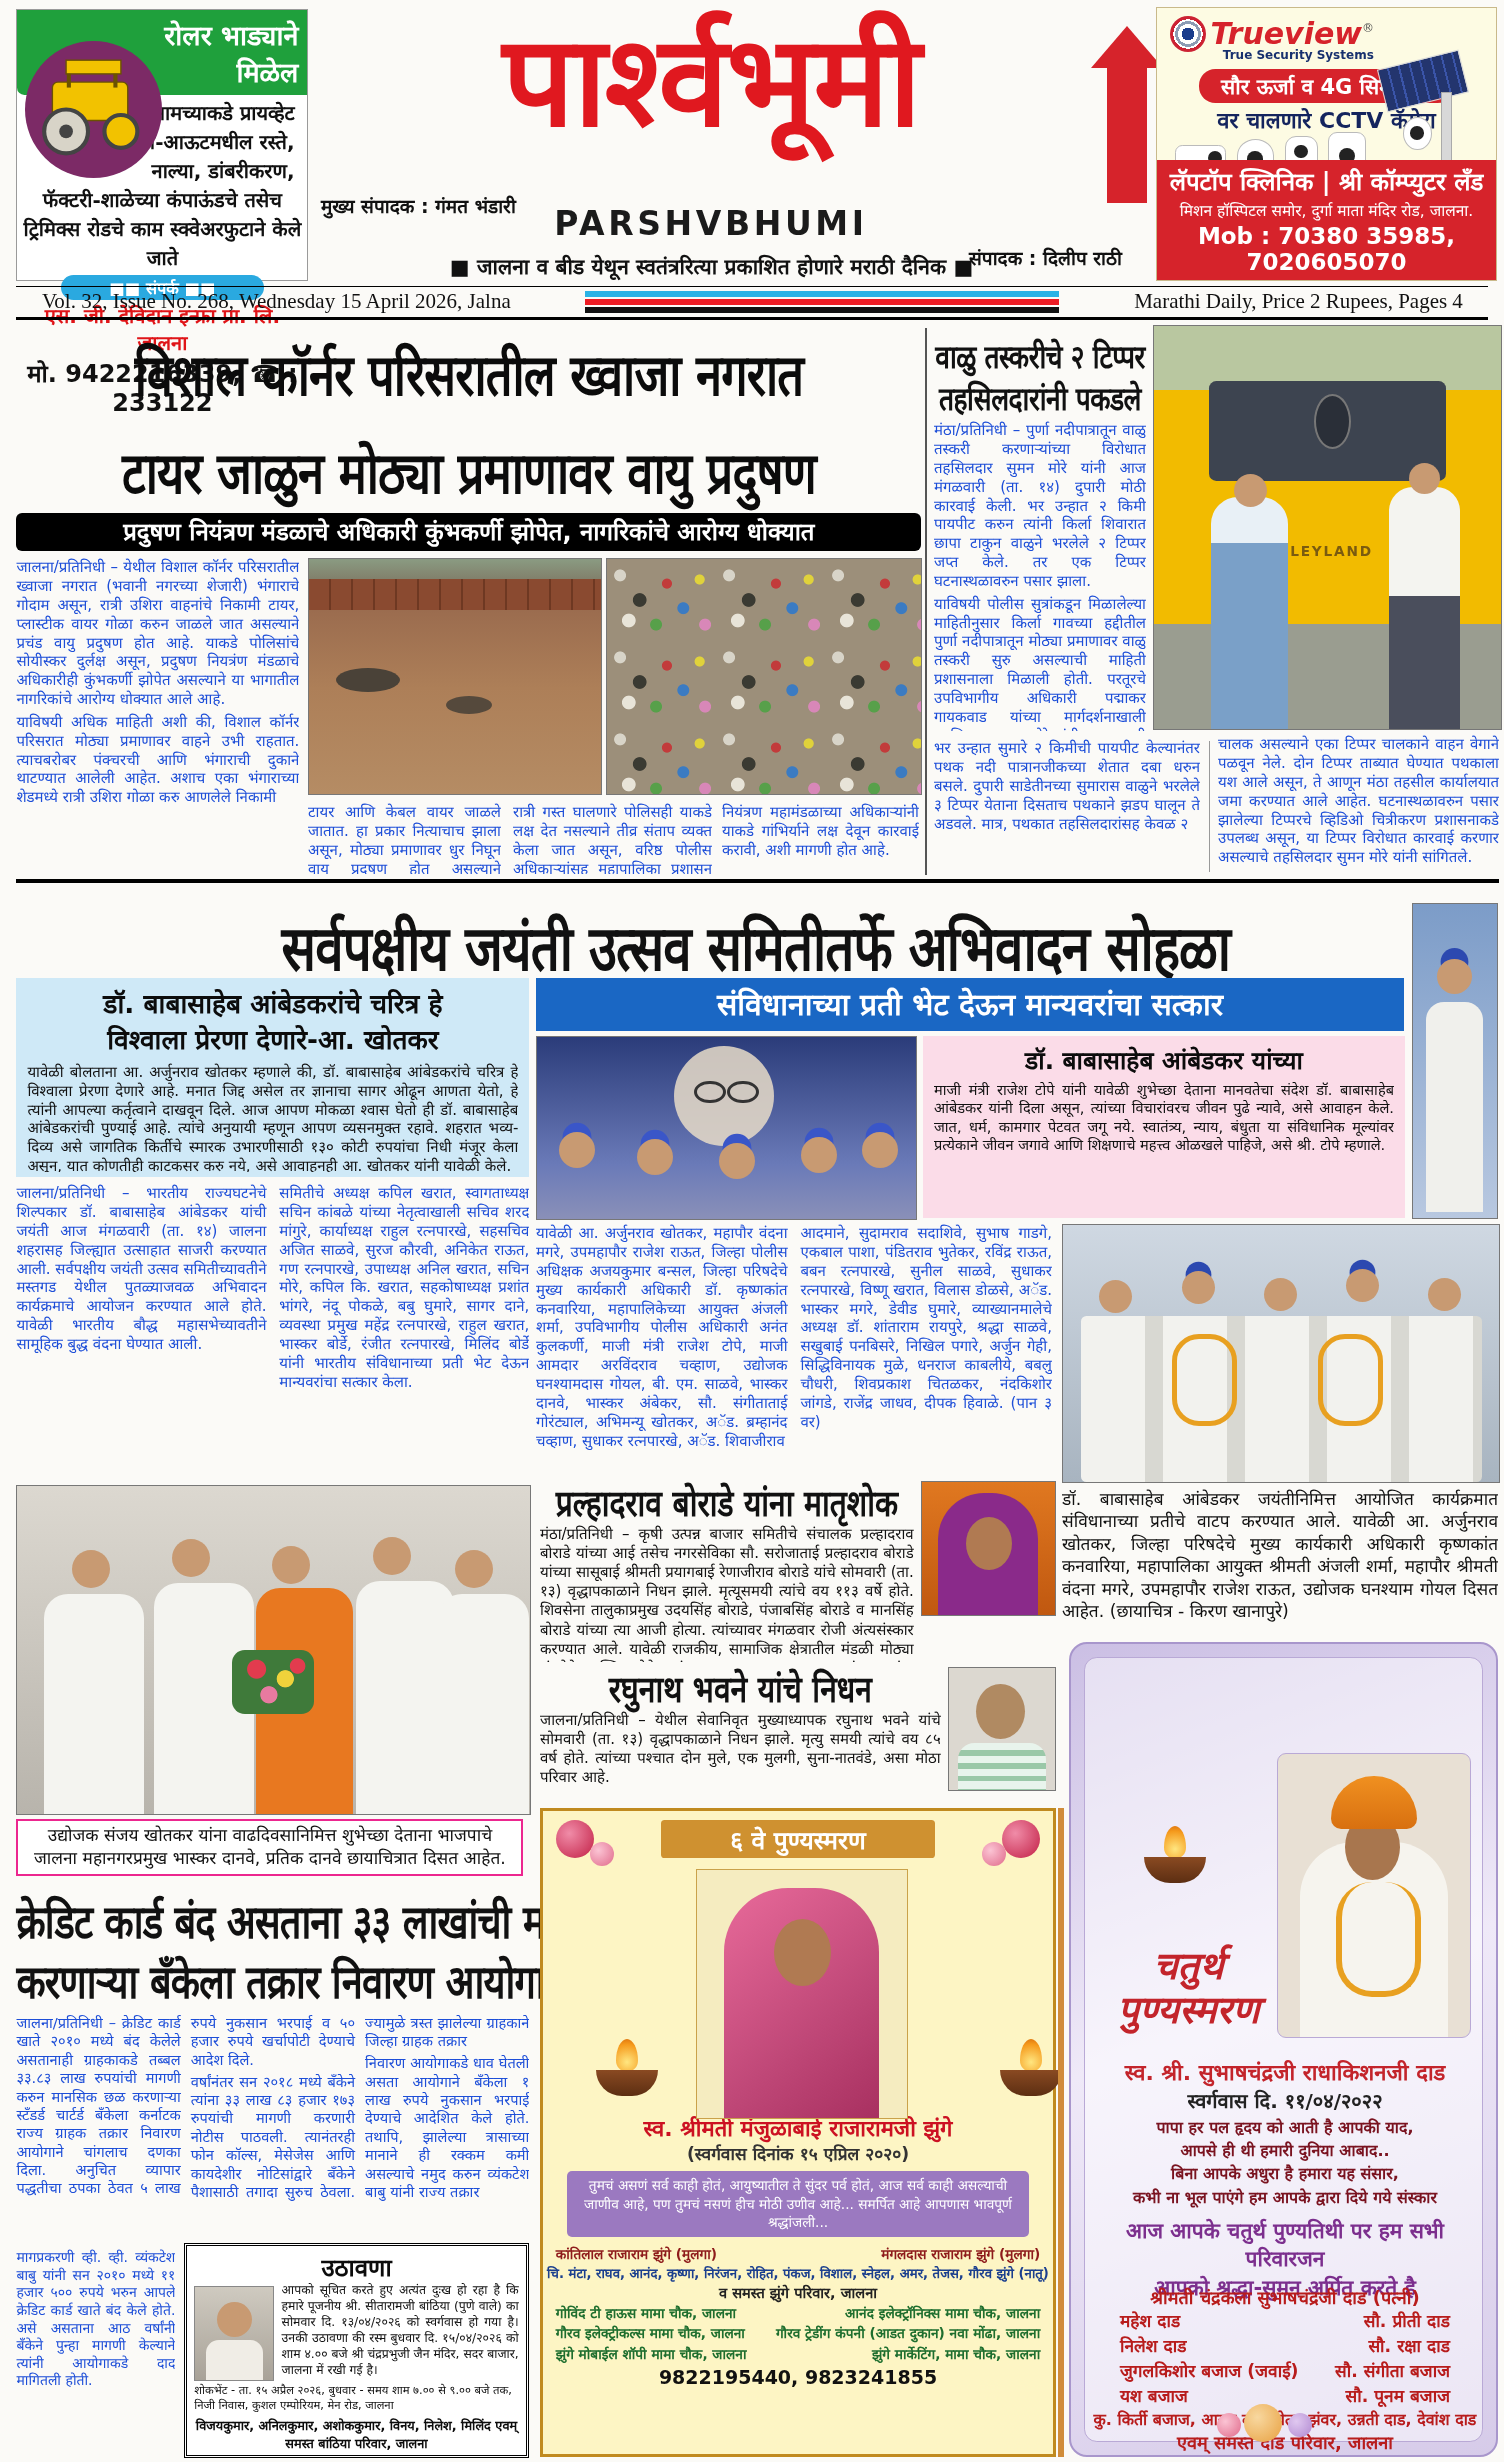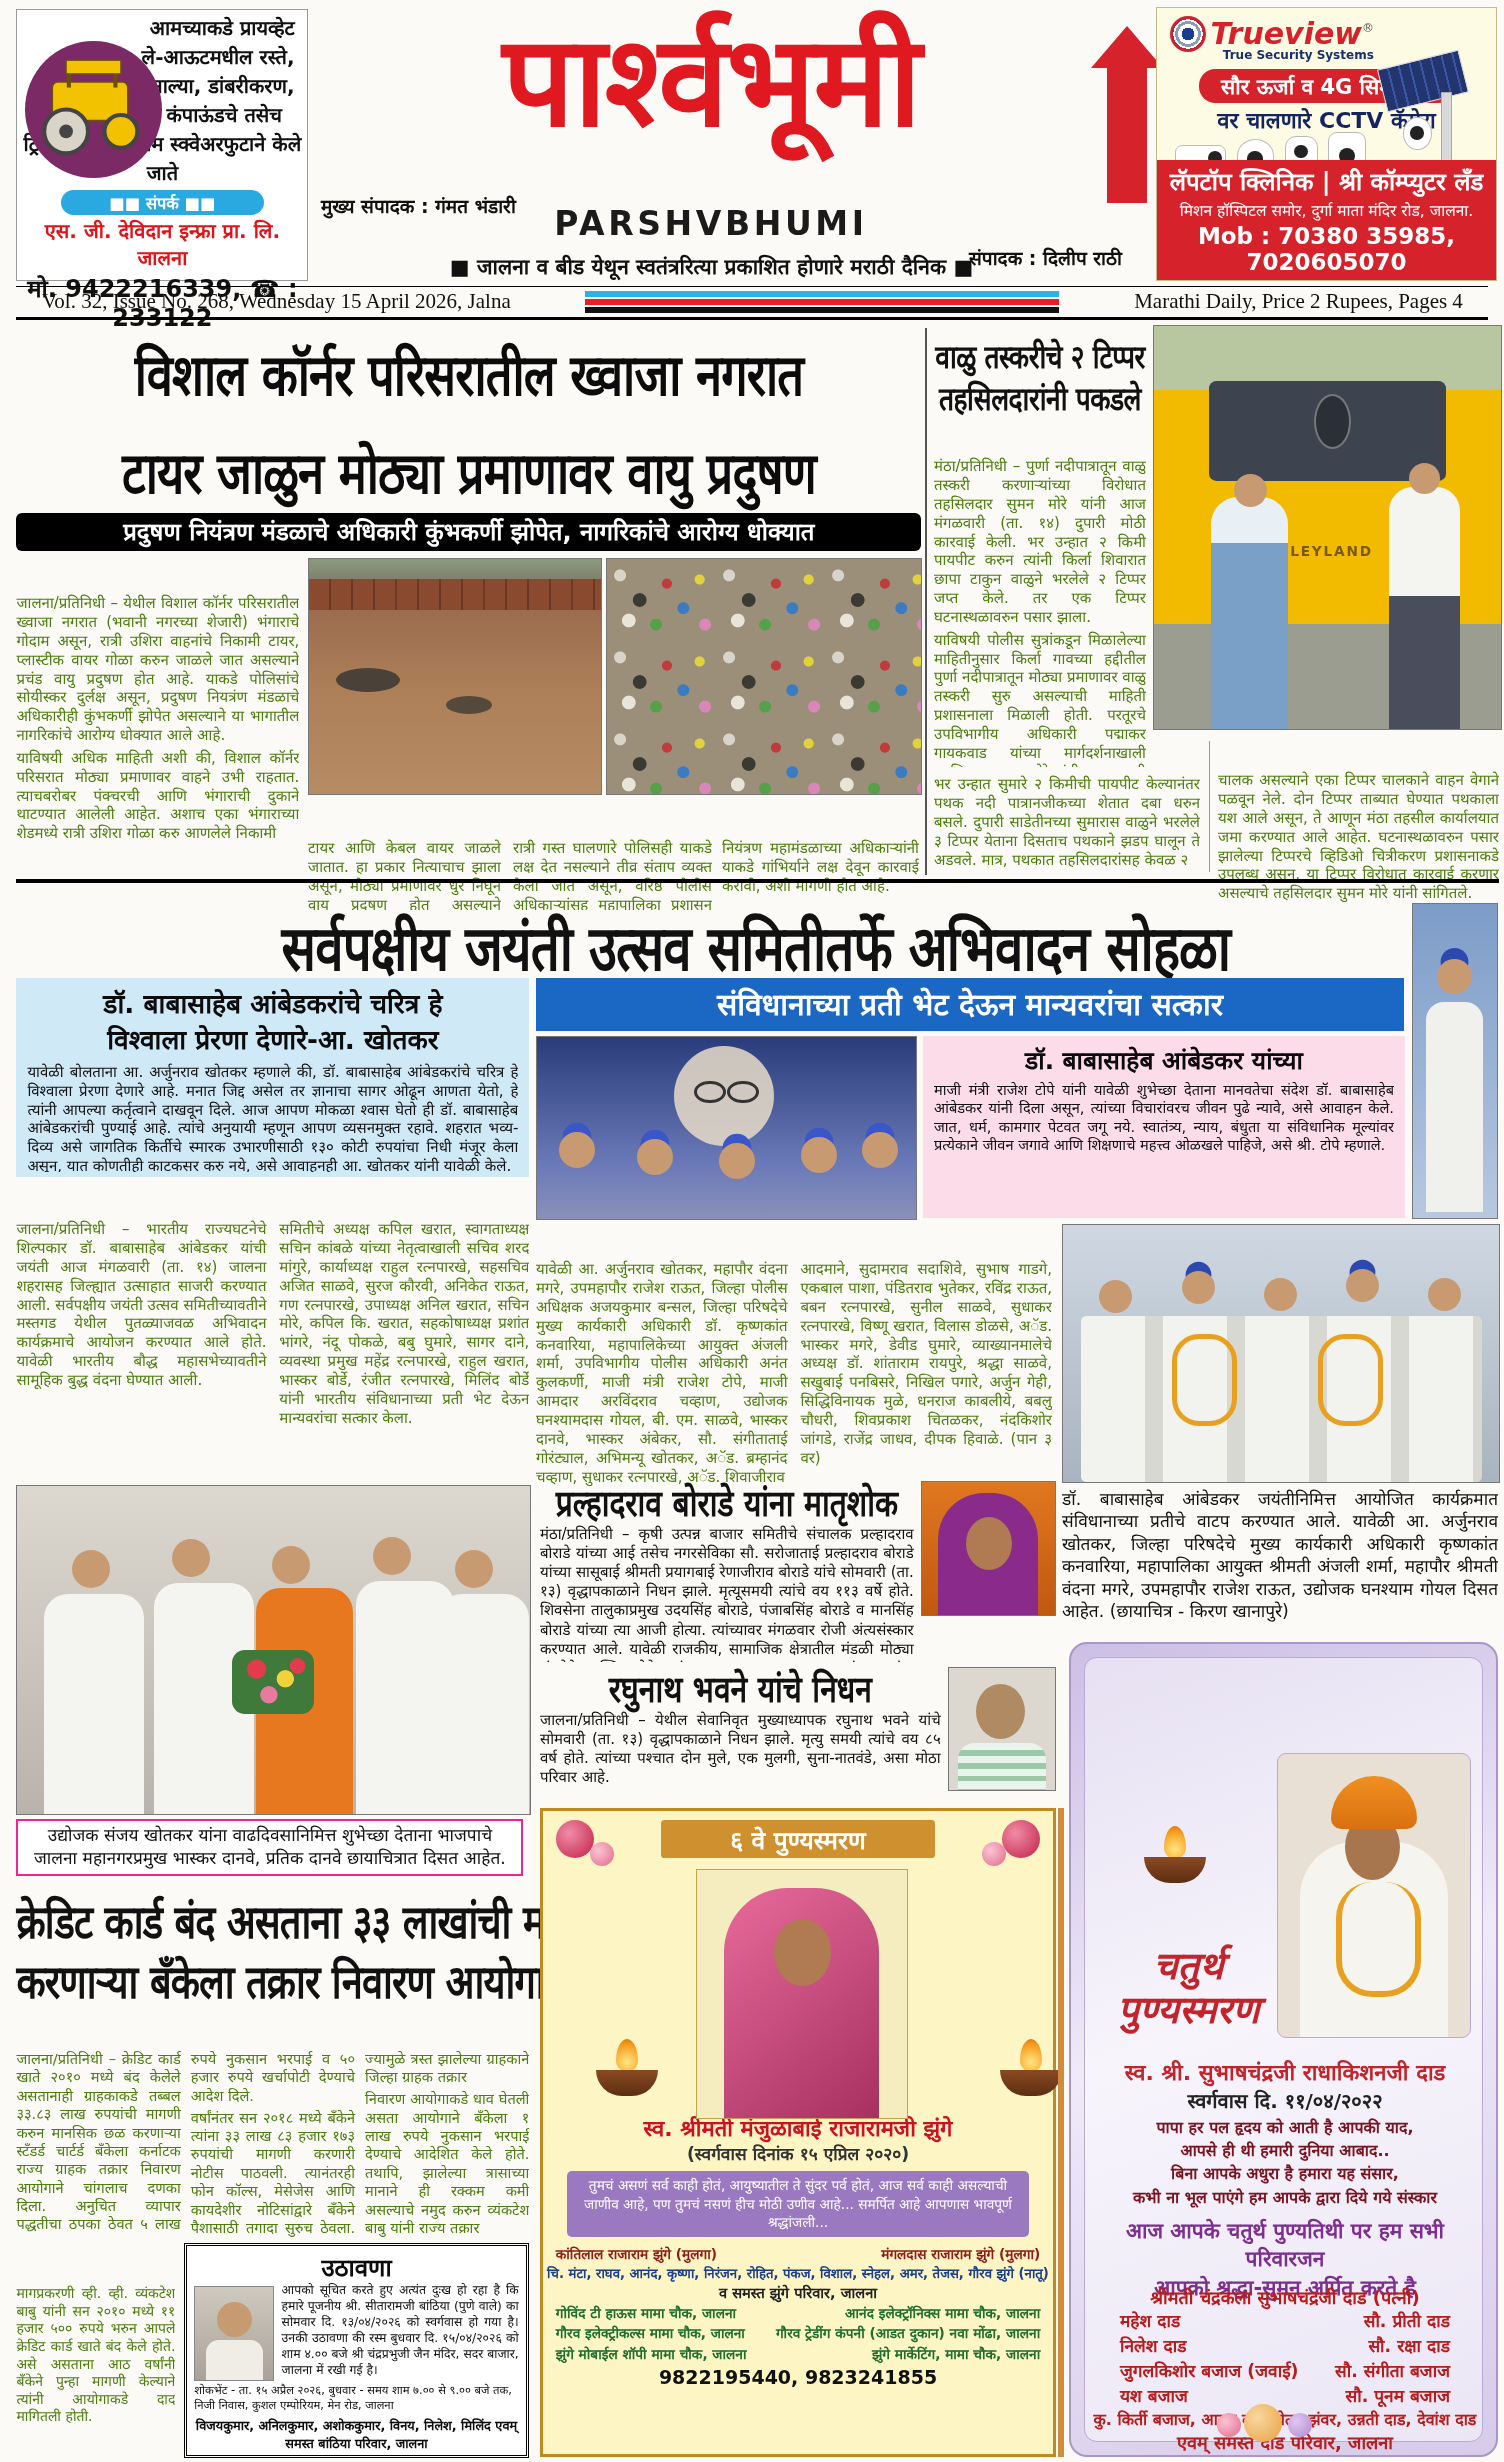--- a/index.html
+++ b/index.html
@@ -1,19 +1,19 @@
 <!DOCTYPE html>
 <html style="font-size:14.6px"><head>
 <meta charset="utf-8">
 <style>
   html,body{margin:0;padding:0;background:#e9e7e2;}
   .page{position:relative;width:1505px;height:2462px;background:#fbfaf7;margin:0 auto;
         font-family:"DejaVu Sans",sans-serif;color:#111;overflow:hidden;}
   .abs{position:absolute;}
-  .t{position:absolute;overflow:hidden;text-align:justify;font-size:15px;line-height:1.26;color:#4d7c0f;margin-top:36px;}
+  .t{position:absolute;overflow:hidden;text-align:justify;font-size:15px;line-height:1.26;color:#1d4ed8;}
   .t p{margin:0 0 3.6px 0;}
   .ctr{text-align:center;}
   .nw{white-space:nowrap;}
   .hd{font-weight:bold;color:#0c0c0c;}
   .cond{transform:scaleY(1.22);transform-origin:top center;}
   .ph{position:absolute;border:0.9px solid #777;overflow:hidden;}
   .vrule{position:absolute;background:#555;width:1.8px;}
   .hrule{position:absolute;background:#000;}
   
   .m-title{font-weight:bold;color:#e0181f;font-size:126px;line-height:1.3;letter-spacing:-1.8px;}
@@ -102,20 +102,21 @@
   .cap{font-size:17.3px;line-height:1.3;text-align:justify;}
   .sil{position:absolute;border-radius:5.5px;}
   .head-c{position:absolute;border-radius:50%;background:#c89a72;}
 </style>
 </head>
 <body>
 
 <div class="page">
 
   <section class="abs roller" style="left:16.4px;top:9px;width:290px;height:270px;">
+    <div class="r-head">रोलर भाड्याने मिळेल</div>
     <div class="r-circle">
       <svg width="137" height="137" viewBox="0 0 100 100">
         <rect x="20" y="30" width="55" height="28" rx="4" fill="#f2c200" stroke="#6b5200"></rect>
         <rect x="30" y="14" width="40" height="10" fill="#f2c200" stroke="#6b5200"></rect>
         <line x1="32" y1="24" x2="32" y2="34" stroke="#6b5200" stroke-width="3"></line>
         <line x1="66" y1="24" x2="66" y2="34" stroke="#6b5200" stroke-width="3"></line>
         <circle cx="30" cy="66" r="16" fill="#d8d4c8" stroke="#444" stroke-width="3"></circle>
         <circle cx="30" cy="66" r="5" fill="#444"></circle>
         <circle cx="70" cy="66" r="12" fill="#f2c200" stroke="#444" stroke-width="3"></circle>
       </svg>

